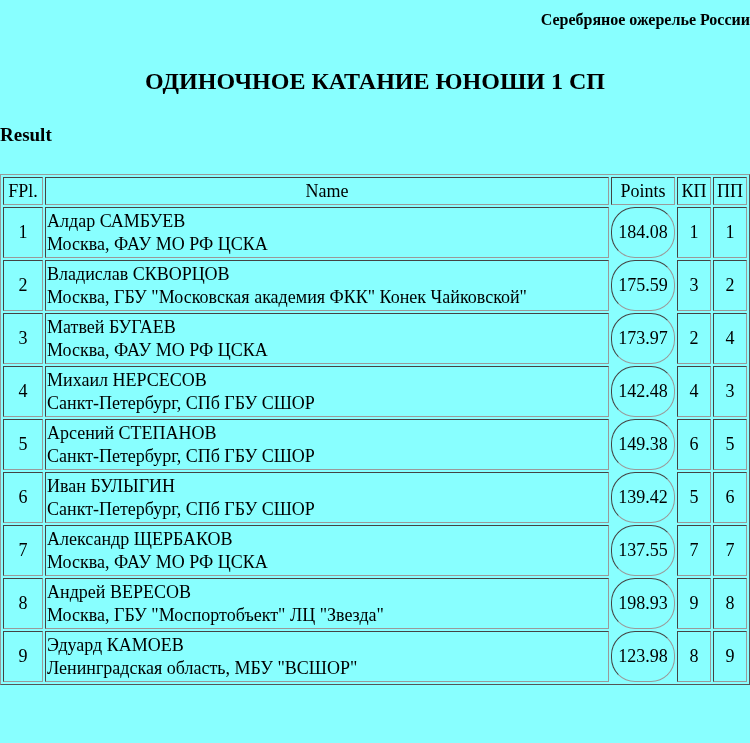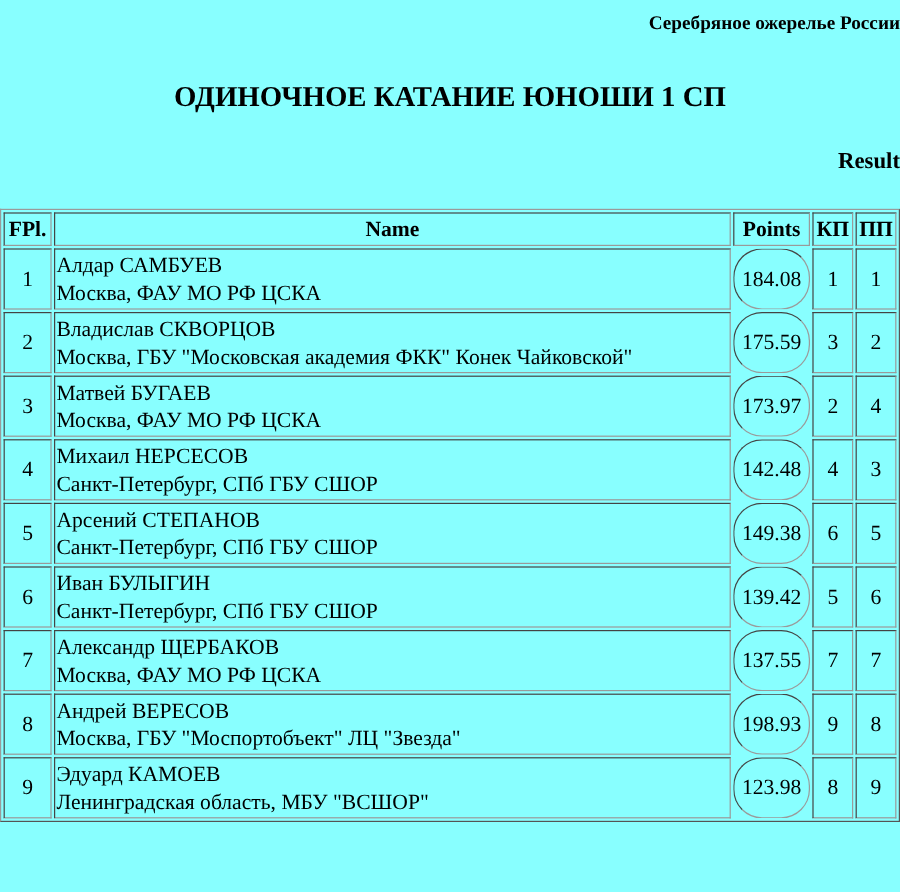--- a/index.html
+++ b/index.html
@@ -28,21 +28,21 @@
     font-weight: bold;
     text-align: center;
     margin: 0;
     margin-top: 30px;
     height: 30px;
     line-height: 30px;
   }
   h3.result {
     font-size: 19px;
     font-weight: bold;
-    text-align: right;
+    text-align: left;
     margin: 0;
     margin-top: 27px;
     height: 24px;
     line-height: 24px;
   }
   table.results {
     position: absolute;
     left: 0;
     top: 174px;
     width: 750px;
@@ -56,21 +56,21 @@
   table.results th, table.results td {
     border: 1px solid #555;
     border-right-color: #9a9a9a;
     border-bottom-color: #9a9a9a;
     border-left-color: #444;
     border-top-color: #444;
     padding: 0 1px;
     background: #88ffff;
   }
   table.results th {
-    font-weight: bold;
+    font-weight: normal;
     height: 26px;
     text-align: center;
     font-size: 18px;
   }
   table.results td {
     height: 49px;
     line-height: 23px;
     vertical-align: middle;
   }
   td.pl, td.kp, td.pp { text-align: center; }

